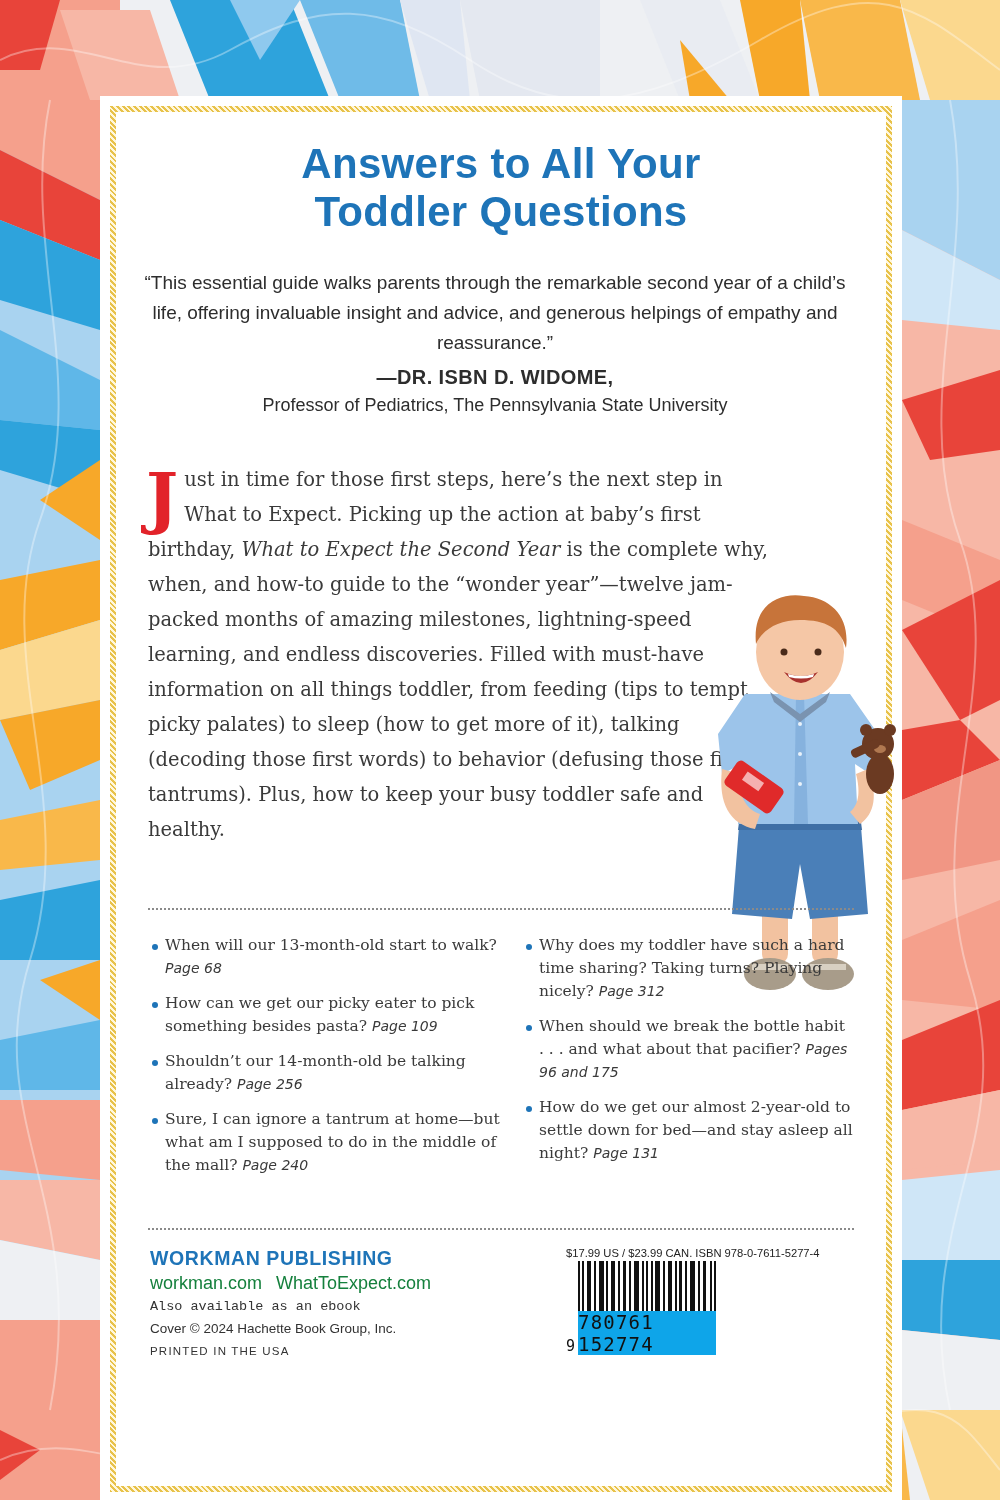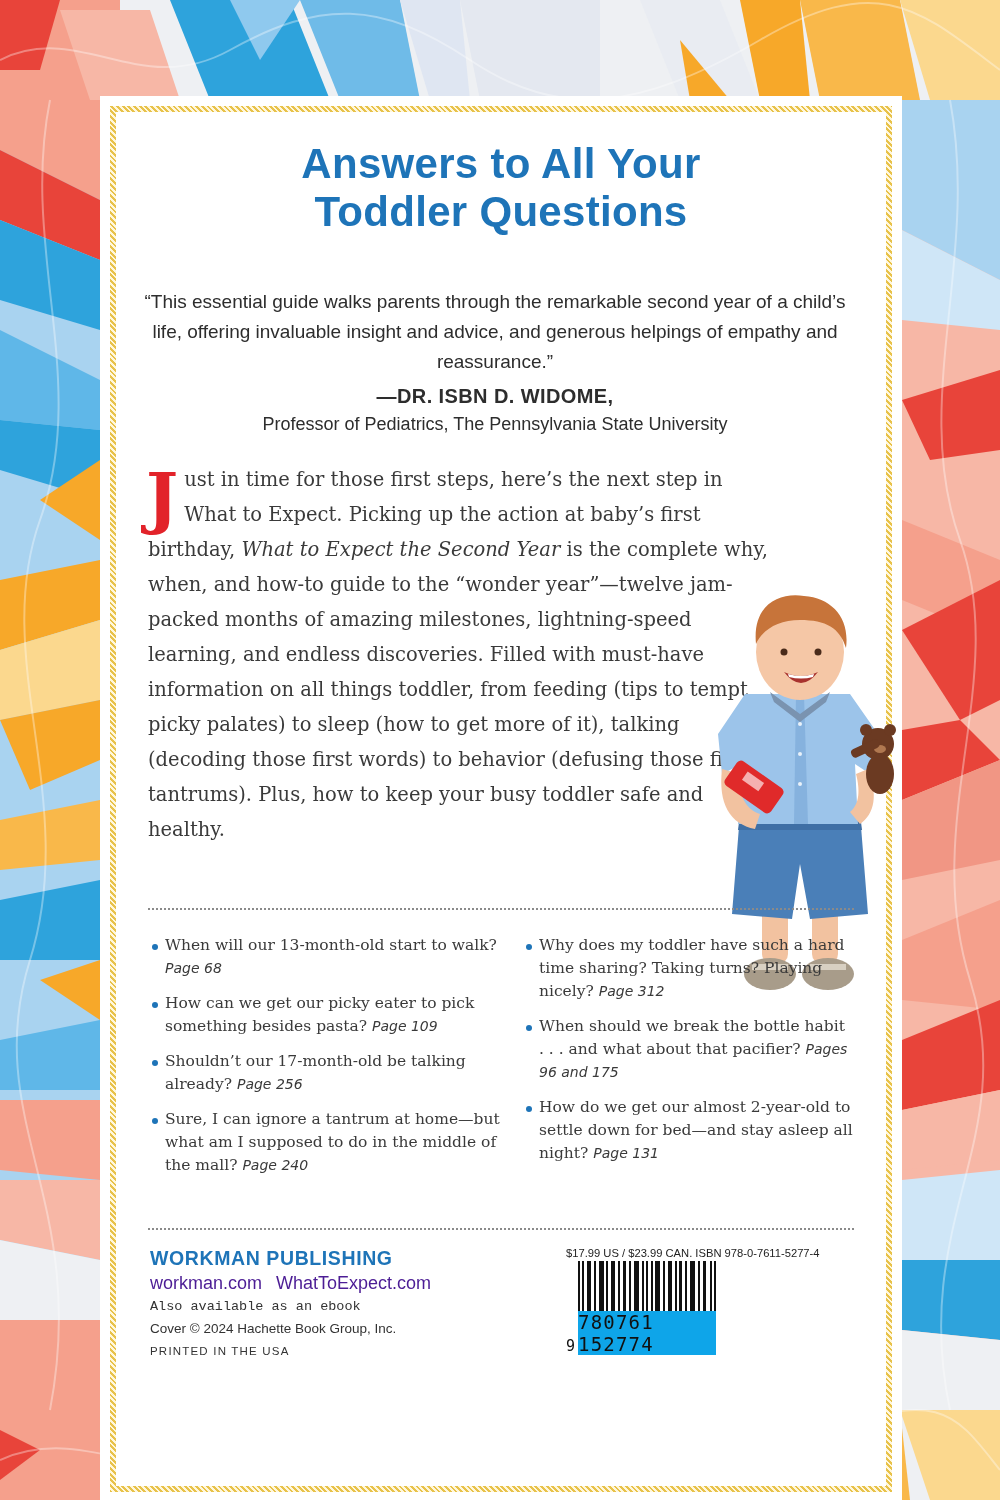--- a/index.html
+++ b/index.html
@@ -23,21 +23,21 @@
 
   .headline {
     position: absolute; left: 0; right: 0; top: 44px;
     text-align: center; color: #1e74b8;
     font-family: "Liberation Sans", sans-serif; font-weight: bold;
     font-size: 42px; line-height: 48px; letter-spacing: 0.3px;
   }
   .quote {
     position: absolute; left: 40px; right: 52px; top: 172px;
     text-align: center; color: #2d2d2d;
-    font-family: "Liberation Sans", sans-serif; font-size: 19px; line-height: 30px; margin-top: 19px;
+    font-family: "Liberation Sans", sans-serif; font-size: 19px; line-height: 30px;
   }
   .quote .attr-name { font-size: 20px; font-weight: bold; letter-spacing: 0.4px; margin-top: 4px; line-height: 30px; }
   .quote .attr-title { font-size: 18px; line-height: 26px; }
 
   .body-text {
     position: absolute; left: 48px; top: 366px; width: 620px;
     color: #3a3a3a; font-family: "DejaVu Serif", serif; font-size: 19.5px; line-height: 35px;
     font-weight: 300;
   }
   .body-text .dropcap {
@@ -59,21 +59,21 @@
   .faq.left { left: 50px; width: 350px; }
   .faq.right { left: 424px; width: 330px; }
   .faq-item { position: relative; padding-left: 15px; margin-bottom: 12px; }
   .faq-item .bullet {
     position: absolute; left: 2px; top: 10px; width: 6px; height: 6px; border-radius: 50%; background: #1e74b8;
   }
   .faq-item .page { font-style: italic; font-family: "DejaVu Sans", sans-serif; font-size: 14px; }
 
   .publisher { position: absolute; left: 50px; top: 1150px; font-family: "Liberation Sans", sans-serif; }
   .publisher .pub-name { color: #1e74b8; font-weight: bold; font-size: 19.5px; letter-spacing: 0.6px; line-height: 24px; }
-  .publisher .pub-urls { color: #4c1d95; font-size: 18px; line-height: 26px; word-spacing: 2px; }
+  .publisher .pub-urls { color: #15803d; font-size: 18px; line-height: 26px; word-spacing: 2px; }
   .publisher .pub-urls span + span { margin-left: 14px; }
   .publisher .small { color: #333; font-size: 13.5px; line-height: 22px; }
   .publisher .small.first { margin-top: 0; font-family: Liberation Mono, monospace; }
   .publisher .caps { font-size: 11.5px; letter-spacing: 1.2px; }
 
   .barcode-block { position: absolute; left: 466px; top: 1151px; width: 290px; }
   .barcode-block .price { font-family: "Liberation Sans", sans-serif; font-size: 11.2px; color: #222; white-space: nowrap; }
   .barcode-block .bars { display: flex; align-items: flex-end; gap: 14px; margin-top: 2px; }
   .barcode-main { position: relative; width: 150px; height: 92px; }
   .barcode-main svg { position: absolute; left: 12px; top: 0; }
@@ -227,21 +227,21 @@
     <div class="faq-item">
       <span class="bullet"></span>
       <span>When will our 13-month-old start to walk? </span><span class="page">Page 68</span>
     </div>
     <div class="faq-item">
       <span class="bullet"></span>
       <span>How can we get our picky eater to pick something besides pasta? </span><span class="page">Page 109</span>
     </div>
     <div class="faq-item">
       <span class="bullet"></span>
-      <span>Shouldn’t our 17-month-old be talking already? </span><span class="page">Page 256</span>
+      <span>Shouldn’t our 14-month-old be talking already? </span><span class="page">Page 256</span>
     </div>
     <div class="faq-item">
       <span class="bullet"></span>
       <span>Sure, I can ignore a tantrum at home—but what am I supposed to do in the middle of the mall? </span><span class="page">Page 240</span>
     </div>
   </div>
 
   <div class="faq right">
     <div class="faq-item">
       <span class="bullet"></span>

